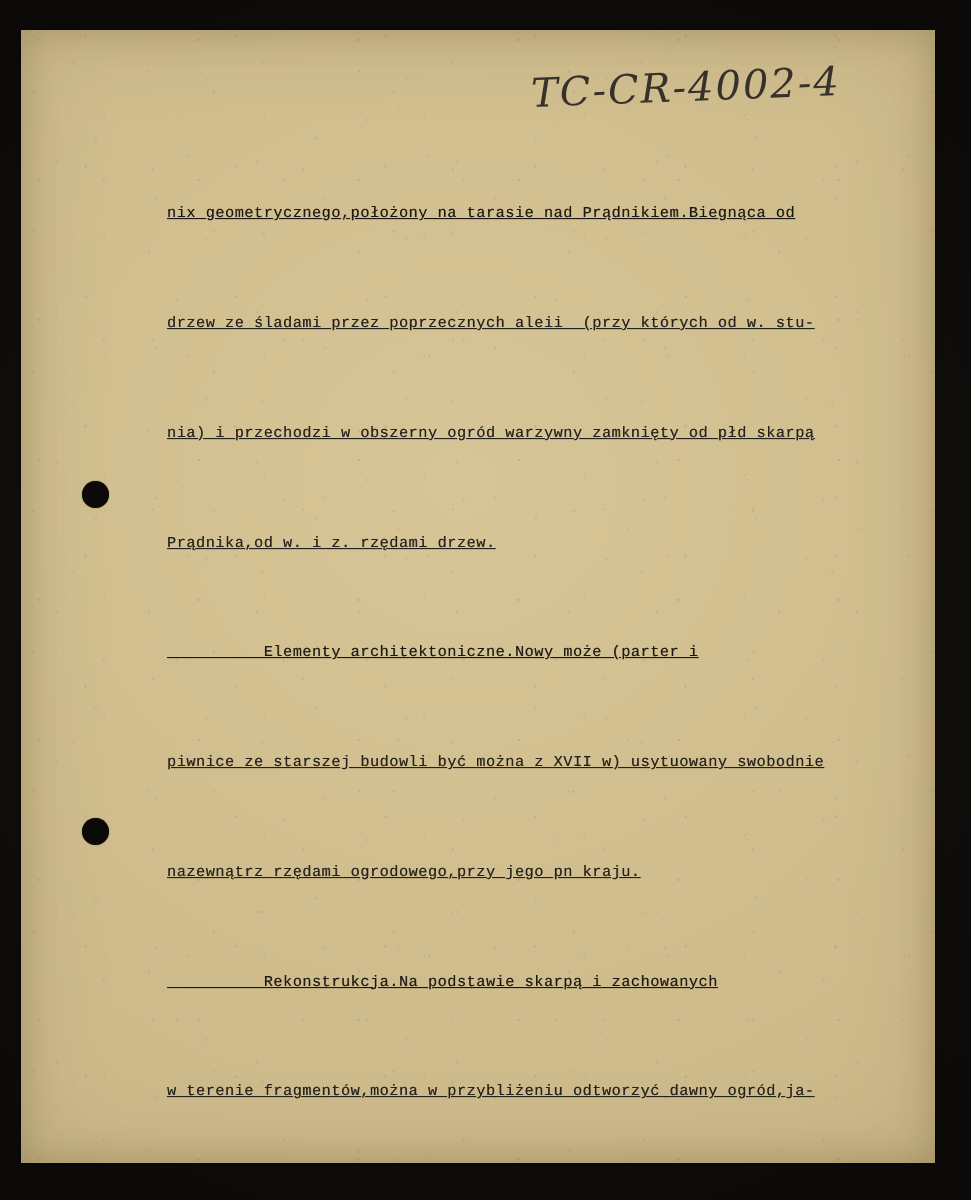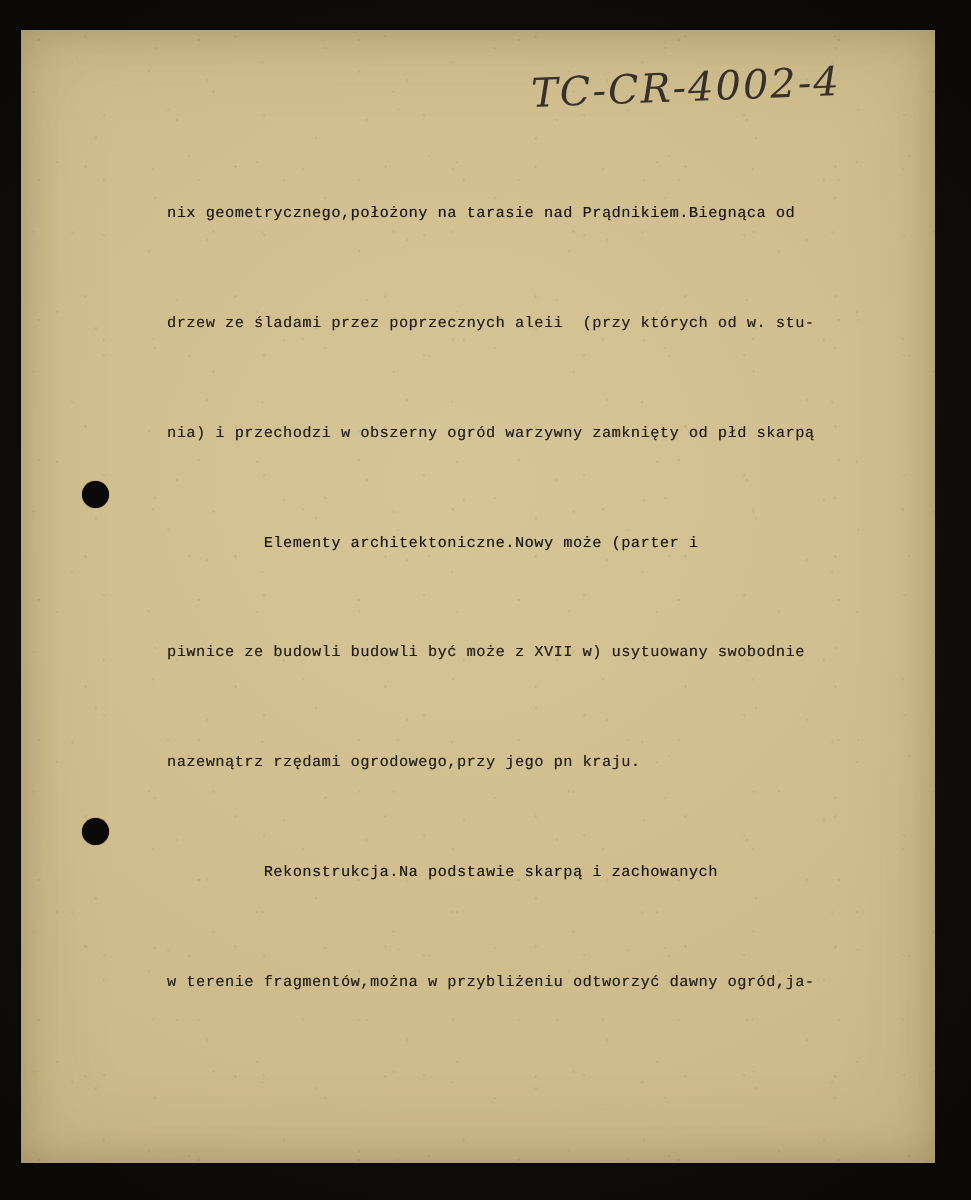--- a/index.html
+++ b/index.html
@@ -103,20 +103,21 @@
     letter-spacing: 0.55px;
     line-height: 36.6px;
     white-space: pre;
     text-rendering: geometricPrecision;
   }
   .tl {               
     display: block;
     height: 36.6px;
     white-space: pre;
     text-shadow: 0.35px 0.25px 0 rgba(40,34,26,0.55);
+    text-decoration: underline;
   }
   .tl.strong { color: #1b1813; }
 </style>
 </head>
 <body>
 
 <div id="scan-root">
 
   <div id="scan-backdrop"></div>
 
@@ -126,22 +127,23 @@
 
     <div class="punch-hole" id="punch-hole-top"></div>
     <div class="punch-hole" id="punch-hole-bottom"></div>
 
     <div id="handwritten-ref">TC-CR-4002-4</div>
 
     <div id="typed-body">
       <span class="tl strong">nix geometrycznego,położony na tarasie nad Prądnikiem.Biegnąca od</span>
       <span class="tl">drzew ze śladami przez poprzecznych aleii  (przy których od w. stu-</span>
       <span class="tl">nia) i przechodzi w obszerny ogród warzywny zamknięty od płd skarpą</span>
+      <span class="tl">Prądnika,od w. i z. rzędami drzew.</span>
       <span class="tl strong">          Elementy architektoniczne.Nowy może (parter i</span>
-      <span class="tl">piwnice ze budowli budowli być może z XVII w) usytuowany swobodnie</span>
+      <span class="tl">piwnice ze starszej budowli być można z XVII w) usytuowany swobodnie</span>
       <span class="tl">nazewnątrz rzędami ogrodowego,przy jego pn kraju.</span>
       <span class="tl strong">          Rekonstrukcja.Na podstawie skarpą i zachowanych</span>
       <span class="tl">w terenie fragmentów,można w przybliżeniu odtworzyć dawny ogród,ja-</span>
       
       
       
       
       
       
       

